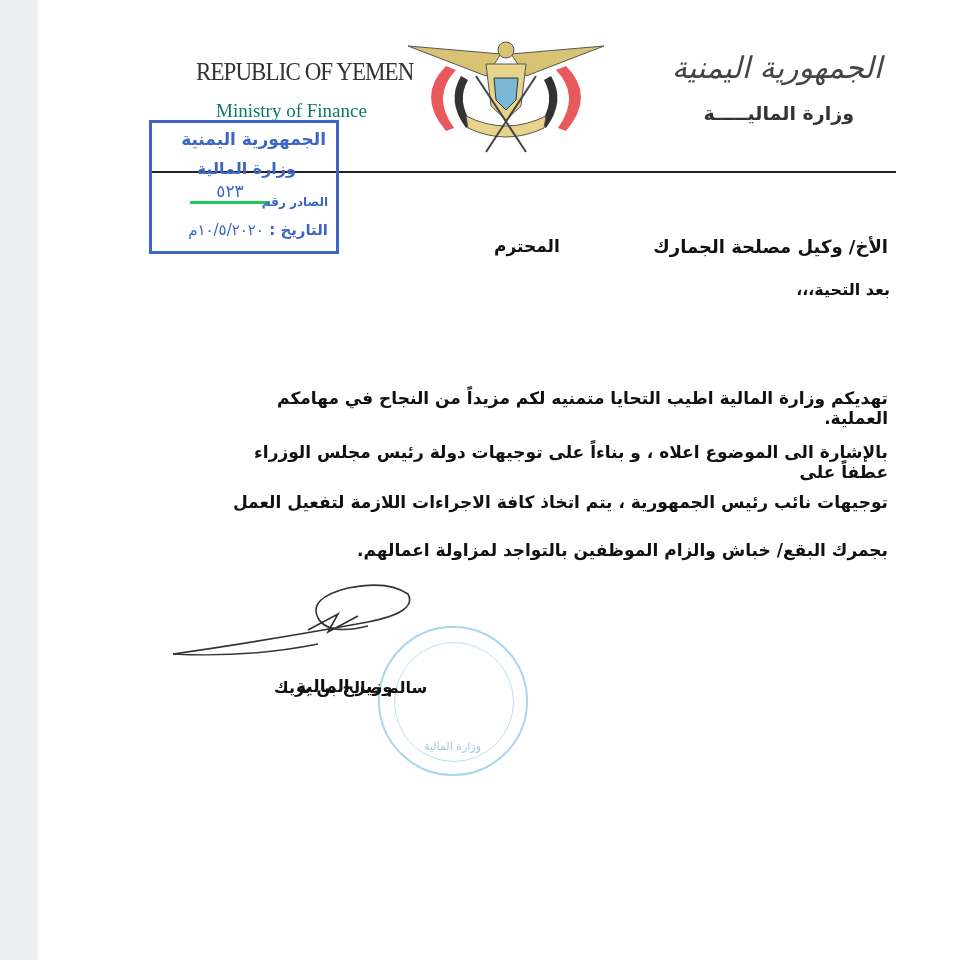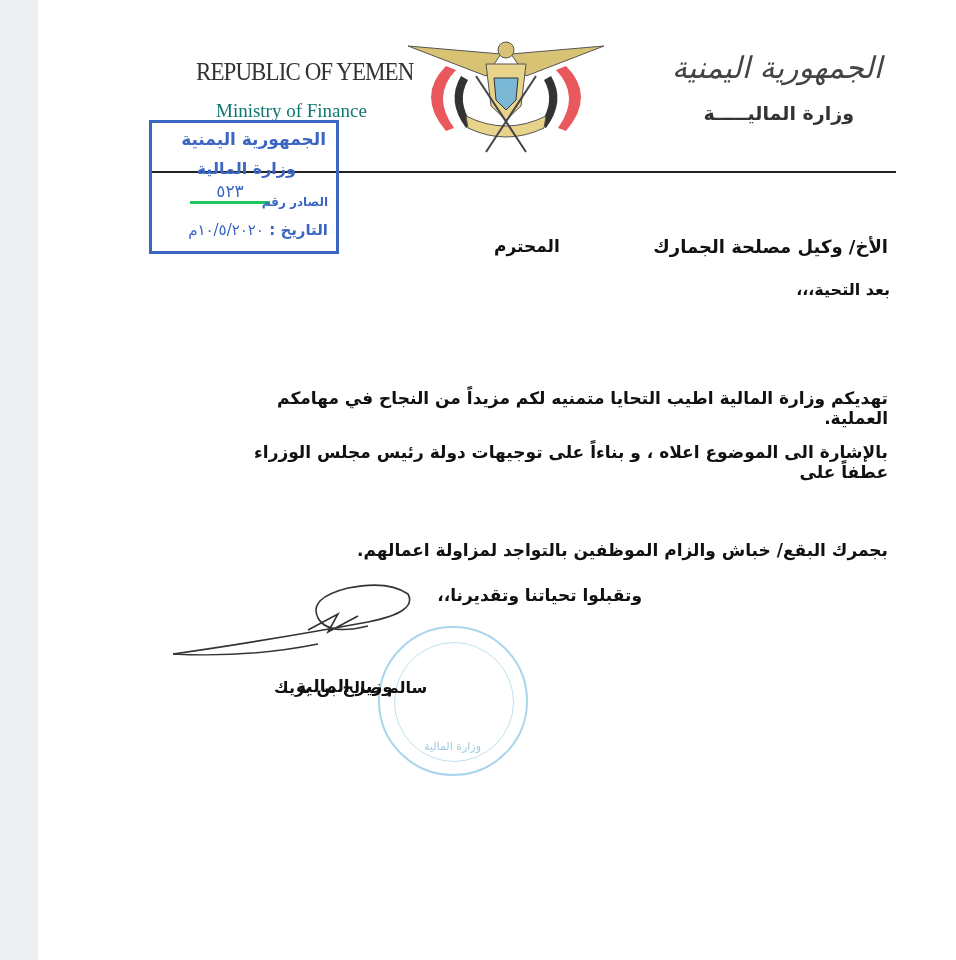--- a/index.html
+++ b/index.html
@@ -70,23 +70,23 @@
       <span style="font-weight:normal;">١٠/٥/٢٠٢٠م</span>
     </div>
   </div>
 
   <div class="abs rtl addressee">الأخ/ وكيل مصلحة الجمارك</div>
   <div class="abs honorific">المحترم</div>
   <div class="abs rtl greeting">بعد التحية،،،</div>
 
   <div class="abs rtl para" style="top:388px;">تهديكم وزارة المالية اطيب التحايا متمنيه لكم مزيداً من النجاح في مهامكم العملية.</div>
   <div class="abs rtl para" style="top:442px;">بالإشارة الى الموضوع اعلاه ، و بناءاً على توجيهات دولة رئيس مجلس الوزراء عطفاً على</div>
+  <div class="abs rtl para" style="top:492px;">توجيهات نائب رئيس الجمهورية ، يتم اتخاذ كافة الاجراءات اللازمة لتفعيل العمل</div>
   <div class="abs rtl para" style="top:540px;">بجمرك البقع/ خباش  والزام الموظفين بالتواجد لمزاولة اعمالهم.</div>
 
-  <div class="abs rtl closing">وتقبلوا تحياتنا وتقديرنا،،</div>
 
   <div class="abs seal">
     <div class="seal-inner"></div>
     <div class="seal-text">وزارة المالية</div>
   </div>
 
   <div class="abs" style="left:130px;top:578px;width:260px;height:90px;">
     <svg width="260" height="90" viewBox="0 0 260 90">
       <path d="M5 76 Q90 64 200 44 Q250 34 240 16 Q220 2 180 10 Q140 20 150 40 Q160 58 200 48 M140 52 L170 36 L160 54 L190 38" fill="none" stroke="#333" stroke-width="1.6"></path>
       <path d="M5 76 Q80 80 150 66" fill="none" stroke="#333" stroke-width="1.4"></path>

